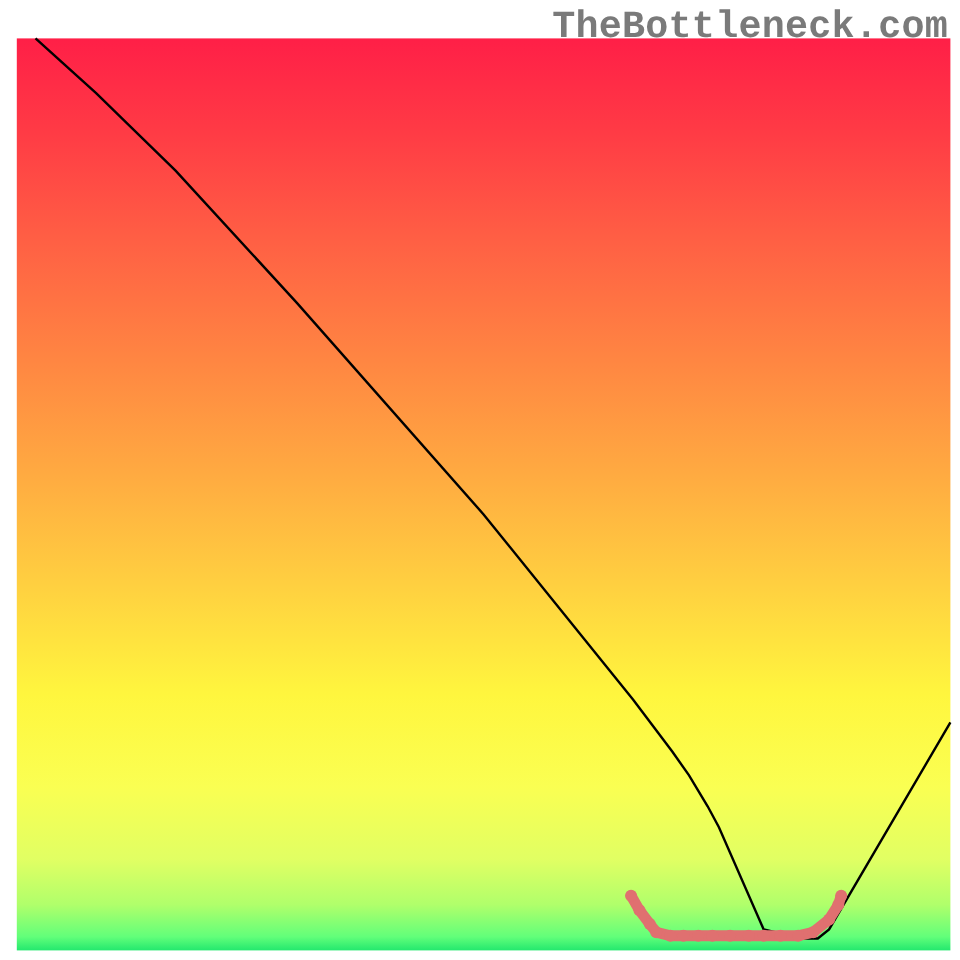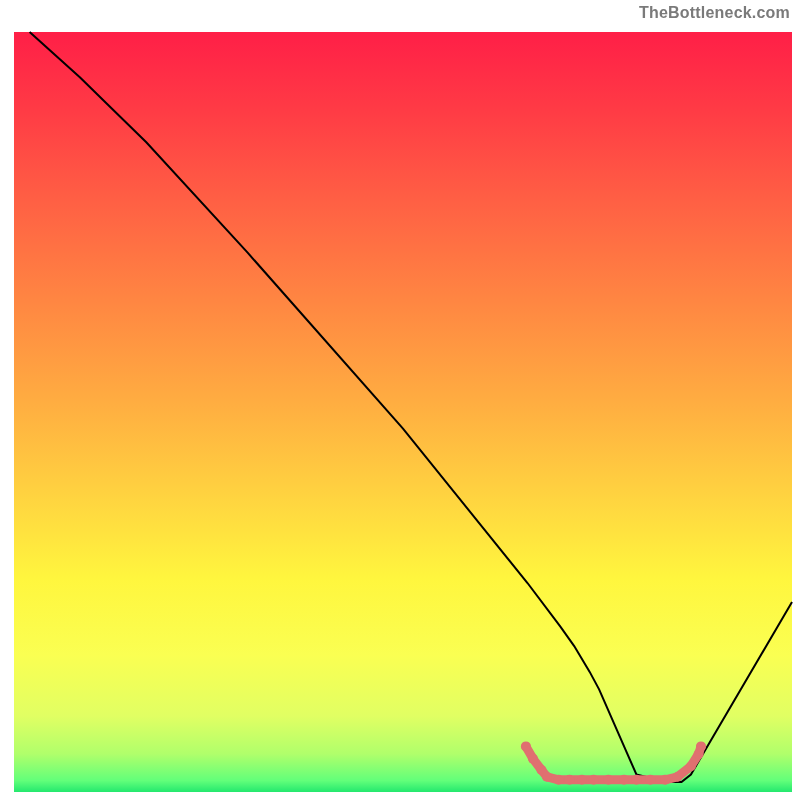--- a/index.html
+++ b/index.html
@@ -13,26 +13,27 @@
   }
   .chart-wrap {
     position: relative;
     width: 800px;
     height: 800px;
   }
   .watermark {
     position: absolute;
     top: 4px;
     right: 10px;
-    font-size: 16px;
+    font-size: 32px;
     font-weight: 600;
     color: #7a7a7a;
     letter-spacing: 0.2px;
     z-index: 5;
     pointer-events: none;
+    font-family: Liberation Mono, monospace;
   }
   svg.plot {
     position: absolute;
     left: 0;
     top: 0;
     width: 800px;
     height: 800px;
   }
 </style>
 </head>

